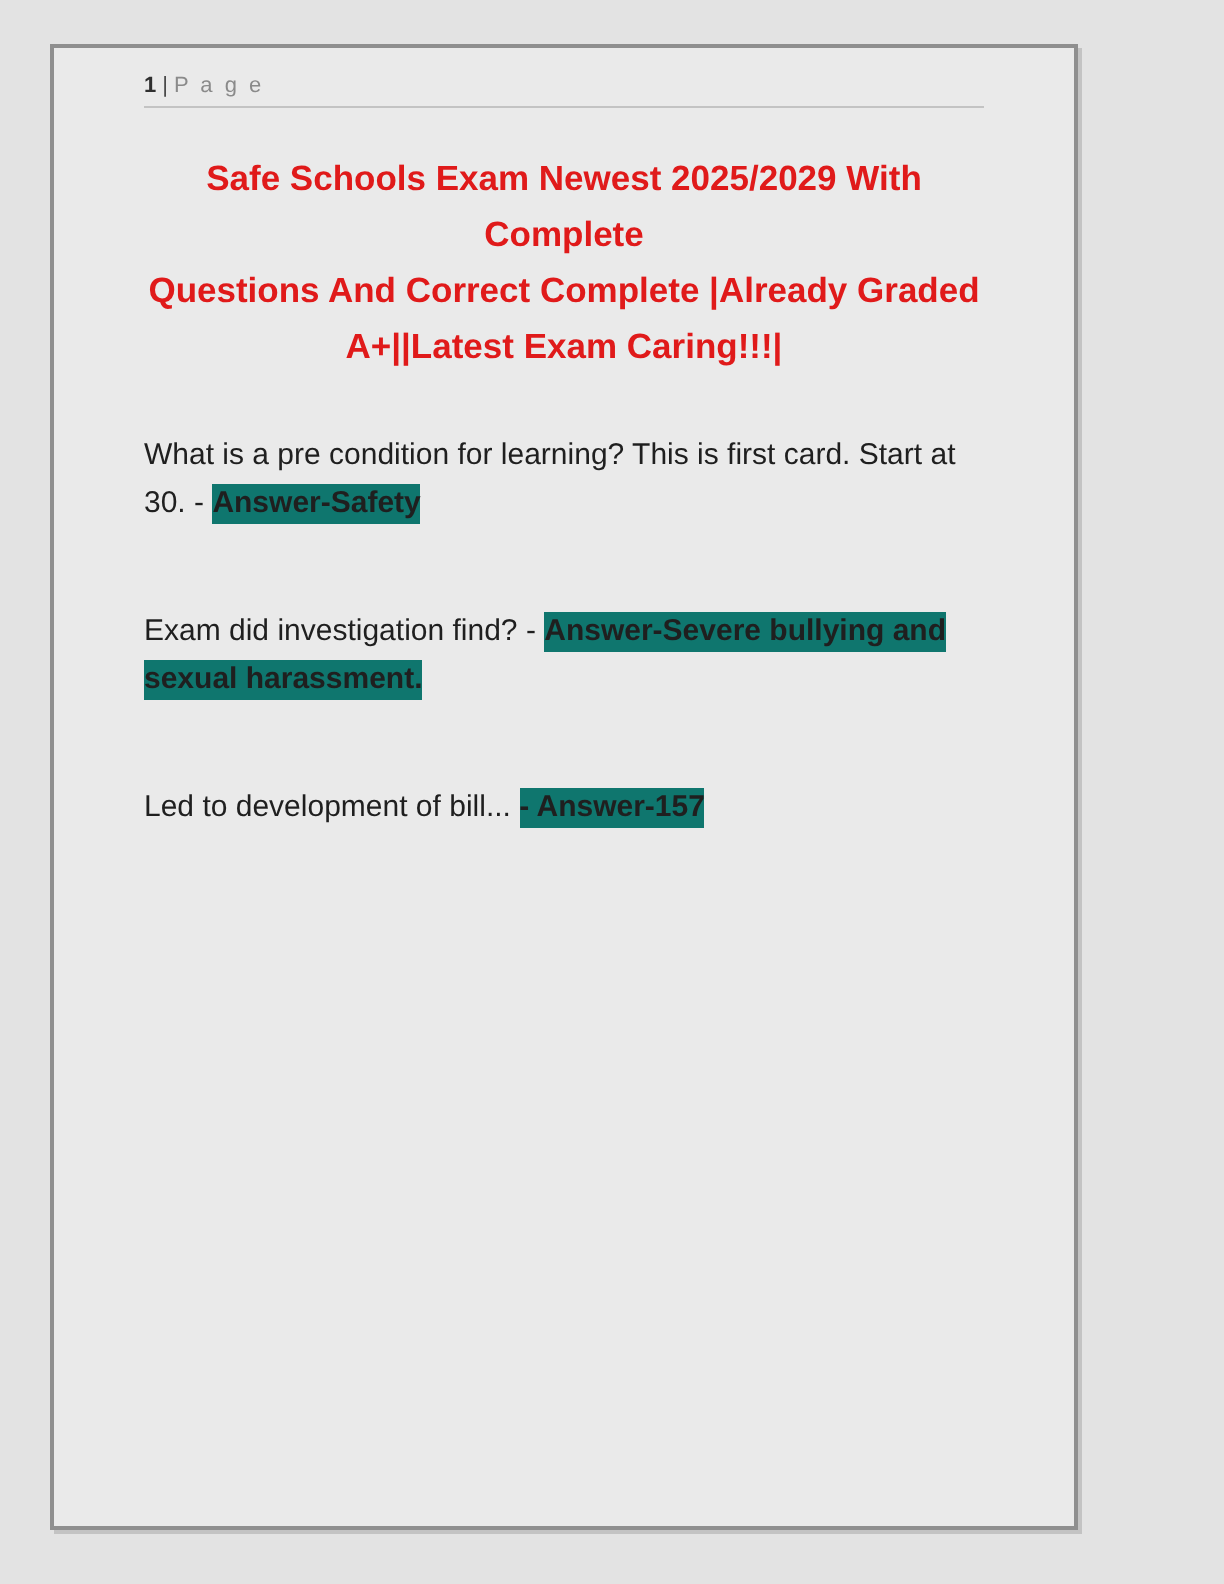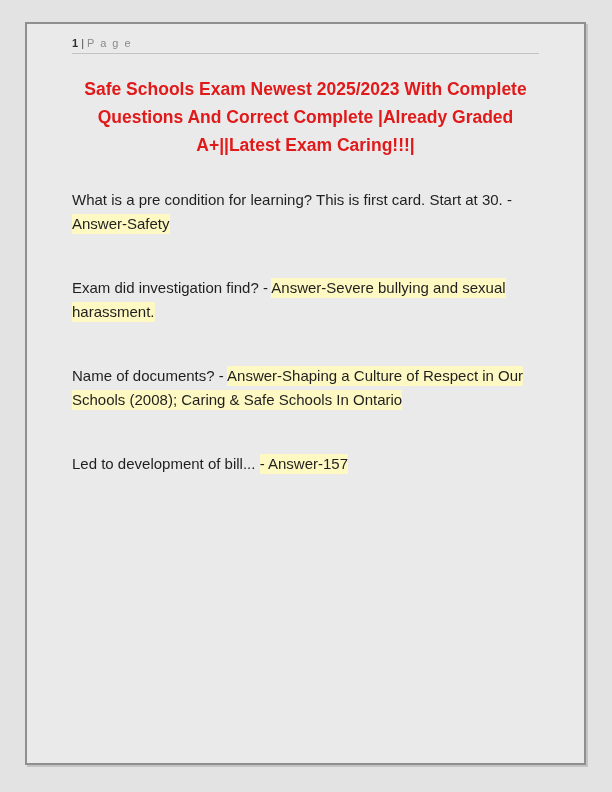--- a/index.html
+++ b/index.html
@@ -7,21 +7,21 @@
     padding: 0;
     width: 612px;
     height: 792px;
     background: #e3e3e3;
     font-family: "Liberation Sans", sans-serif;
   }
   .sheet {
     position: absolute;
     left: 25px;
     top: 22px;
-    width: 561px;
+    width: 514px;
     height: 743px;
     box-sizing: border-box;
     background: #eaeaea;
     border: 2px solid #8f8f8f;
     box-shadow: 2px 2px 0 rgba(0,0,0,0.14);
     padding: 13px 45px 0 45px;
     overflow: hidden;
   }
   .page-header {
     font-size: 11px;
@@ -56,37 +56,37 @@
   .qa-list {
     margin-top: 29px;
   }
   .qa-list p {
     margin: 0 0 40px 0;
     font-size: 15px;
     line-height: 24px;
     color: #1f1f1f;
   }
   .qa-list mark {
-    background: #fef9c3;
+    background: #0f766e;
     color: #1f1f1f;
     padding: 1px 0 2px 0;
+    font-weight: bold;
   }
 </style>
 </head>
 <body>
 
 <main class="sheet">
   <header class="page-header"><span class="pagenum">1</span><span class="sep">|</span><span class="pagelabel">P a g e</span></header>
   <hr class="header-rule">
 
   <h1 class="doc-title">
-      <div>Safe Schools Exam Newest 2025/2023 With Complete</div>
+      <div>Safe Schools Exam Newest 2025/2029 With Complete</div>
       <div>Questions And Correct Complete |Already Graded</div>
       <div>A+||Latest Exam Caring!!!|</div>
     </h1>
 
   <section class="qa-list">
       <p><span>What is a pre condition for learning? This is first card. Start at 30. - </span><mark>Answer-Safety</mark></p>
       <p><span>Exam did investigation find? - </span><mark>Answer-Severe bullying and sexual harassment.</mark></p>
-      <p><span>Name of documents? - </span><mark>Answer-Shaping a Culture of Respect in Our Schools (2008); Caring &amp; Safe Schools In Ontario</mark></p>
       <p><span>Led to development of bill... </span><mark>- Answer-157</mark></p>
     </section>
 </main>
 
 </body></html>

